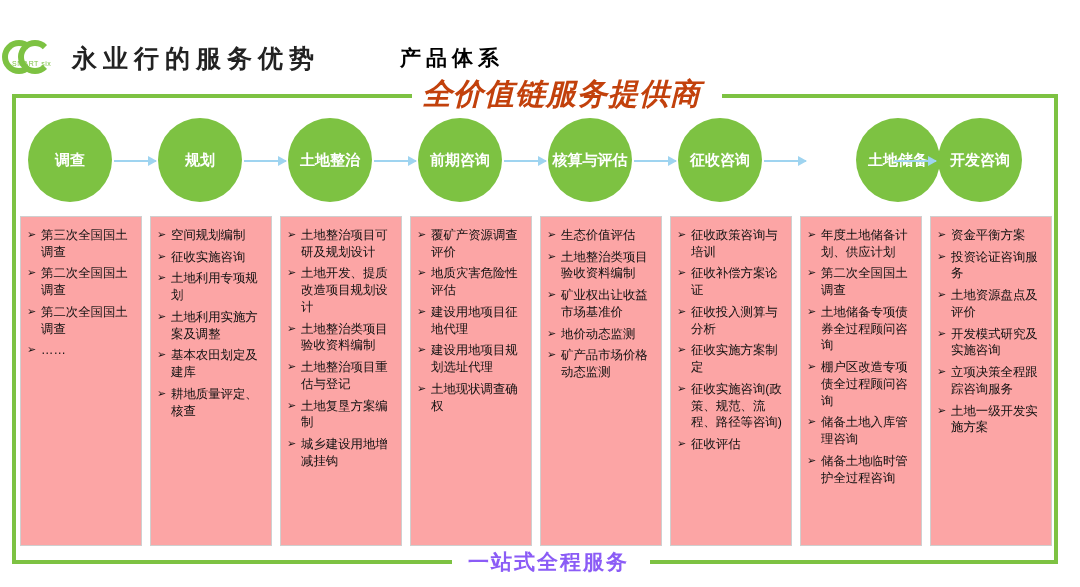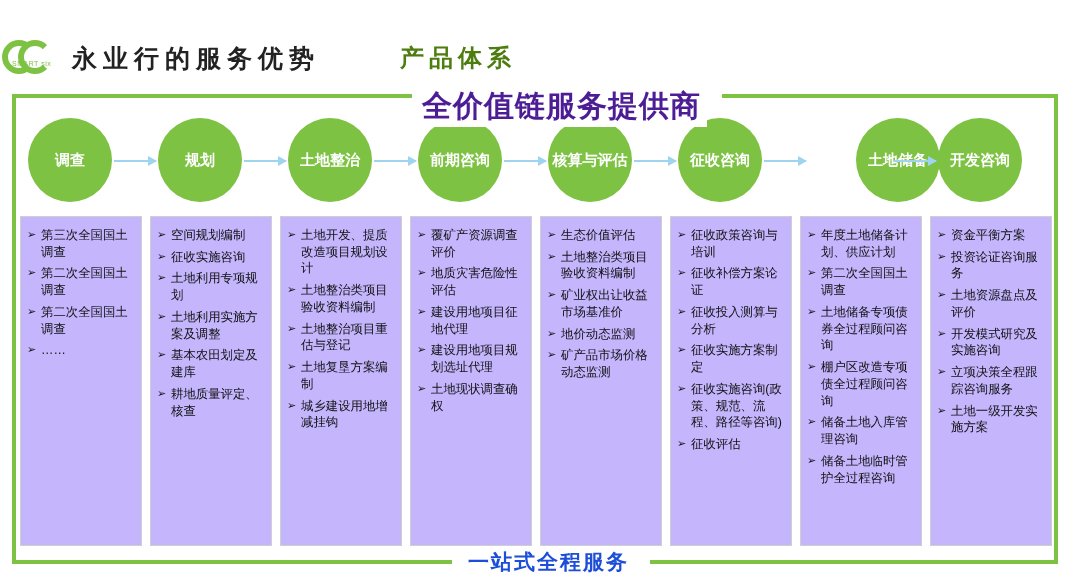--- a/index.html
+++ b/index.html
@@ -49,44 +49,45 @@
     white-space: nowrap;
   }
   .header-title {
     font-size: 25px;
     font-weight: bold;
     color: #222;
     letter-spacing: 6px;
     margin-left: 12px;
   }
   .header-sub {
-    font-size: 24px;
-    font-weight: bold;
-    color: #4d7c0f;
+    font-size: 21px;
+    font-weight: bold;
+    color: #000000;
     letter-spacing: 5px;
     margin-left: 80px;
   }
 
   
   .panel {
     position: absolute;
     left: 10px; top: 56px;
     width: 1060px; height: 520px;
   }
 
   .big-title {
     position: absolute;
-    left: 406px; top: 30px;
+    left: 406px; top: 18px;
     font-size: 30px;
     font-weight: bold;
-    color: #4c1d95;
+    color: #c2410c;
     letter-spacing: 1px;
     z-index: 5;
     background: #fff;
     padding: 0 6px;
+    font-style: italic;
   }
 
   
   .frame-top-left, .frame-top-right,
   .frame-bot-left, .frame-bot-right,
   .frame-left, .frame-right {
     position: absolute;
     background: #7dc242;
   }
   .frame-left  { left: 2px;  top: 38px; width: 4px; height: 470px; }
@@ -94,21 +95,21 @@
   .frame-top-left  { left: 2px;  top: 38px; width: 400px; height: 4px; }
   .frame-top-right { left: 712px; top: 38px; width: 336px; height: 4px; }
   .frame-bot-left  { left: 2px;  top: 504px; width: 440px; height: 4px; }
   .frame-bot-right { left: 640px; top: 504px; width: 408px; height: 4px; }
 
   .bottom-label {
     position: absolute;
     left: 452px; top: 492px;
     font-size: 21px;
     font-weight: bold;
-    color: #1d4ed8;
+    color: #8b5cf6;
     letter-spacing: 2px;
     background: #fff;
     padding: 0 6px;
     z-index: 5;
   }
 
   
   .circles {
     position: absolute;
     left: 0; top: 62px;
@@ -151,21 +152,21 @@
     left: 10px; top: 160px;
     width: 1042px; height: 330px;
     display: flex;
     gap: 8px;
   }
   .col {
     width: 122px;
     border: 1px solid #cfcfcf;
     box-sizing: border-box;
     padding: 10px 6px 6px 6px;
-    background: #c4b5fd;
+    background: #fca5a5;
   }
   .col ul {
     list-style: none;
     margin: 0;
     padding: 0;
   }
   .col li {
     position: relative;
     padding-left: 14px;
     font-size: 12.4px;
@@ -255,20 +256,21 @@
           <li>空间规划编制</li>
           <li>征收实施咨询</li>
           <li>土地利用专项规划</li>
           <li>土地利用实施方案及调整</li>
           <li>基本农田划定及建库</li>
           <li>耕地质量评定、核查</li>
         </ul>
       </div>
       <div class="col">
         <ul>
+          <li>土地整治项目可研及规划设计</li>
           <li>土地开发、提质改造项目规划设计</li>
           <li>土地整治类项目验收资料编制</li>
           <li>土地整治项目重估与登记</li>
           <li>土地复垦方案编制</li>
           <li>城乡建设用地增减挂钩</li>
         </ul>
       </div>
       <div class="col">
         <ul>
           <li>覆矿产资源调查评价</li>

